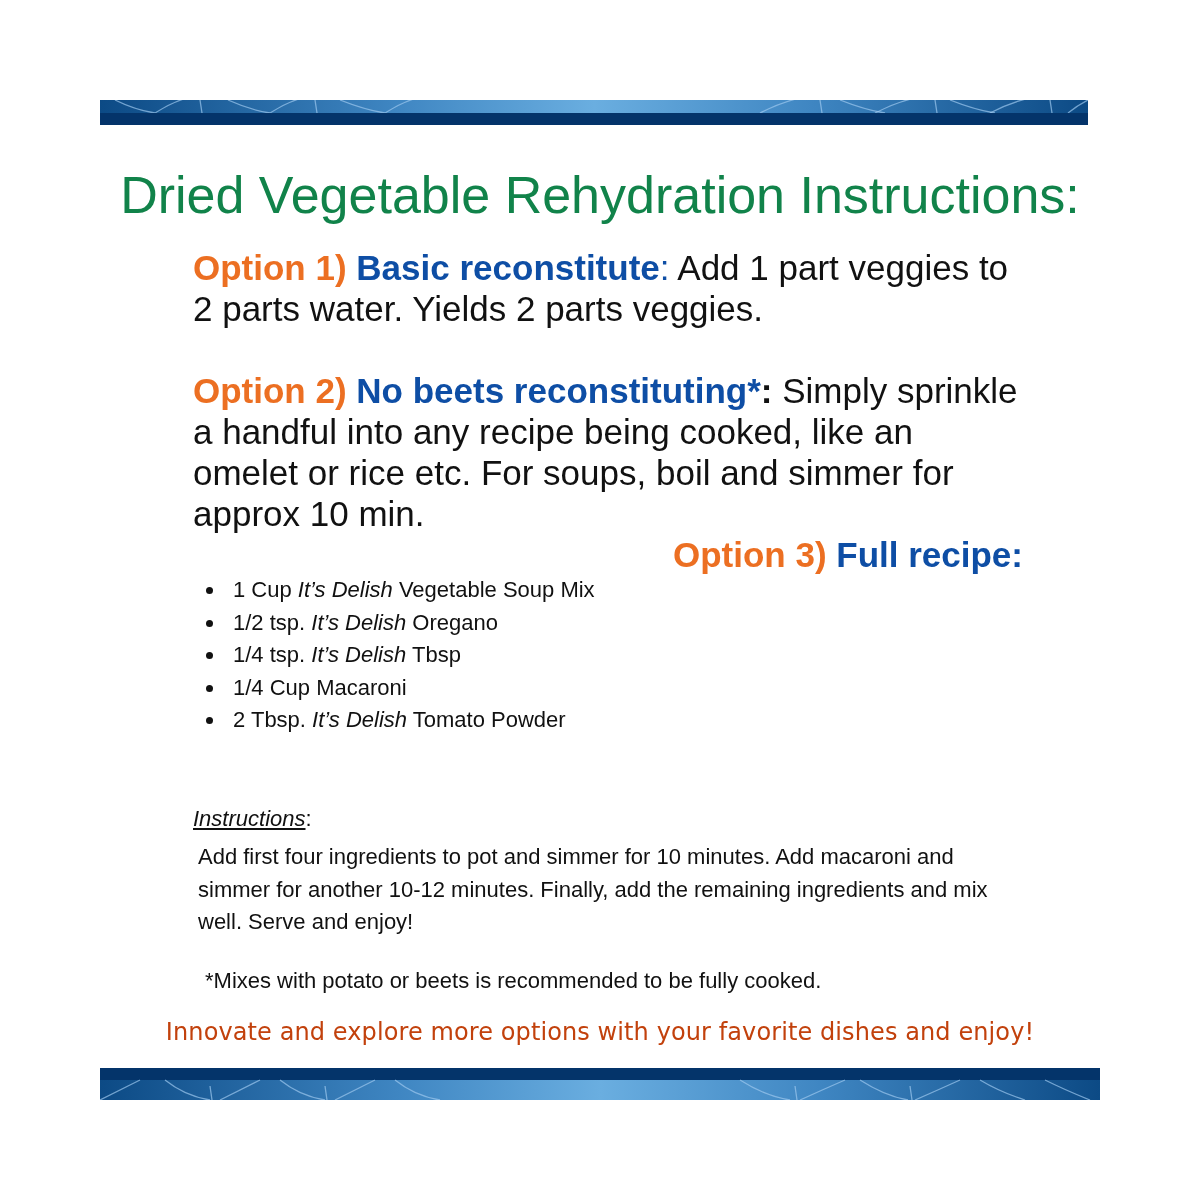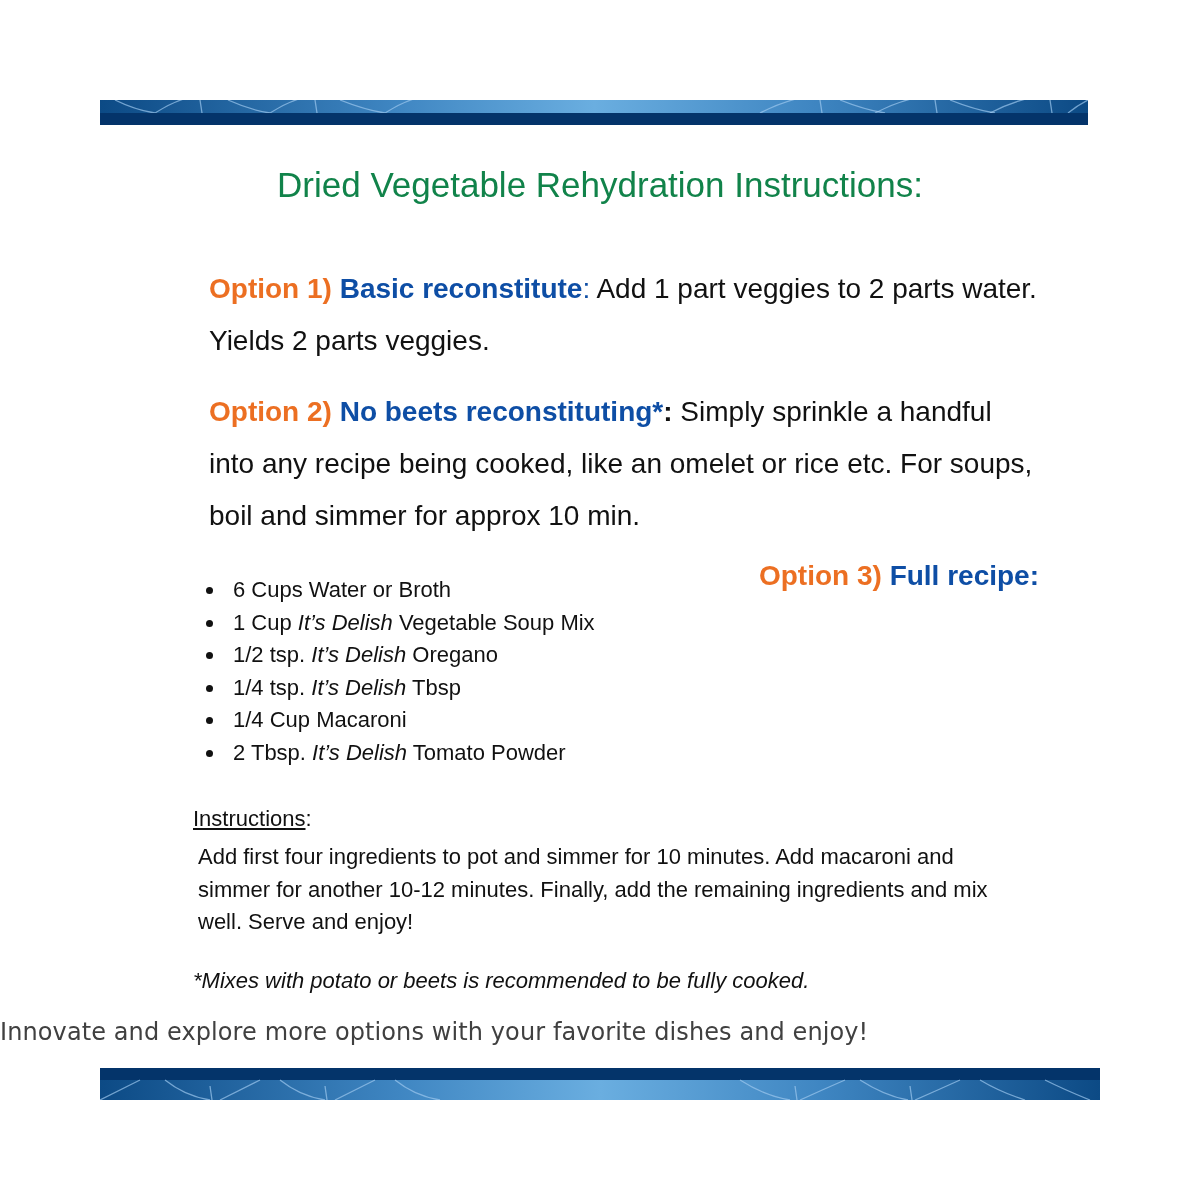--- a/index.html
+++ b/index.html
@@ -13,44 +13,44 @@
     .band .navy { position: absolute; left: 0; right: 0; background: #04346a; }
     .band-top .grad { top: 0; height: 13px;
       background: linear-gradient(90deg, #0c4a85 0%, #3f86c2 30%, #6aaee0 50%, #3f86c2 72%, #0c4a85 100%); }
     .band-top .navy { top: 13px; height: 12px; }
     .band-bottom .navy { top: 0; height: 12px; }
     .band-bottom .grad { top: 12px; height: 20px;
       background: linear-gradient(90deg, #0c4a85 0%, #3f86c2 30%, #6aaee0 50%, #3f86c2 72%, #0c4a85 100%); }
     .band svg { position: absolute; left: 0; top: 0; }
 
     .title { position: absolute; left: 0; width: 1200px; top: 165px; text-align: center;
-             font-size: 35px; color: #11834a; font-weight: normal; margin: 0; }
+             font-size: 52px; color: #11834a; font-weight: normal; margin: 0; }
 
     .content { position: absolute; left: 193px; top: 247px; width: 830px; }
-    .opt { font-size: 28px; line-height: 52px; margin: 16px; }
+    .opt { font-size: 35px; line-height: 41px; margin: 0; }
     .opt .num { color: #ec6f22; font-weight: bold; }
     .opt .name { color: #0e4ea5; font-weight: bold; }
     .opt .colon-blue { color: #0e4ea5; }
     .opt .colon-black { color: #111; font-weight: bold; }
     .opt1 { position: absolute; top: 0; left: 0; width: 830px; }
     .opt2 { position: absolute; top: 123px; left: 0; width: 830px; }
     .opt3 { position: absolute; top: 287px; left: 0; width: 830px; text-align: right; }
 
     .ingredients { position: absolute; top: 327px; left: 0; margin: 0; padding: 0; list-style: none; }
     .ingredients li { font-size: 22px; line-height: 32.6px; position: relative; padding-left: 40px; white-space: nowrap; }
     .ingredients li .bullet { position: absolute; left: 13px; top: 13px; width: 7px; height: 7px; border-radius: 50%; background: #111; }
     .ingredients li em { font-style: italic; }
 
     .instr-label { position: absolute; top: 557px; left: 0; font-size: 22px; line-height: 30px; }
-    .instr-label u { }
+    .instr-label u { font-style: italic; }
     .instr-body { position: absolute; top: 589px; left: 0; width: 830px; font-size: 22px; line-height: 32.6px; margin: 5px; }
-    .footnote { position: absolute; top: 719px; left: 0; font-size: 22px; line-height: 30px; margin: 0; font-style: italic; }
+    .footnote { position: absolute; top: 719px; left: 12px; font-size: 22px; line-height: 30px; margin: 0; }
 
-    .tagline { position: absolute; left: 0; width: 1200px; top: 1018px; text-align: left;
-               font-family: "DejaVu Sans", sans-serif; font-size: 24px; color: #404040; letter-spacing: 0.1px; }
+    .tagline { position: absolute; left: 0; width: 1200px; top: 1018px; text-align: center;
+               font-family: "DejaVu Sans", sans-serif; font-size: 24px; color: #c2410c; letter-spacing: 0.1px; }
   </style>
 </head>
 <body>
 
 <div class="band band-top">
   <div class="grad"></div>
   <div class="navy"></div>
   <svg width="988" height="13">
     <g fill="none" stroke="#9cc8ee" stroke-opacity="0.7" stroke-width="1.3">
       <path d="M15 0 Q35 10 55 13"></path>
@@ -77,21 +77,20 @@
 <h1 class="title">Dried Vegetable Rehydration Instructions:</h1>
 
 <div class="content">
   <p class="opt opt1"><span class="num">Option 1)</span> <span class="name">Basic reconstitute</span><span class="colon-blue">:</span><span> Add 1 part veggies to 2 parts water. Yields 2 parts veggies.</span></p>
 
   <p class="opt opt2"><span class="num">Option 2)</span> <span class="name">No beets reconstituting*</span><span class="colon-black">:</span><span> Simply sprinkle a handful into any recipe being cooked, like an omelet or rice etc. For soups, boil and simmer for approx 10 min.</span></p>
 
   <p class="opt opt3"><span class="num">Option 3)</span> <span class="name">Full recipe:</span></p>
 
   <ul class="ingredients">
-    <li><span class="bullet"></span><span>6 Cups Water or Broth</span><em></em><span></span></li>
     <li><span class="bullet"></span><span>1 Cup </span><em>It’s Delish</em><span> Vegetable Soup Mix</span></li>
     <li><span class="bullet"></span><span>1/2 tsp. </span><em>It’s Delish</em><span> Oregano</span></li>
     <li><span class="bullet"></span><span>1/4 tsp. </span><em>It’s Delish</em><span> Tbsp</span></li>
     <li><span class="bullet"></span><span>1/4 Cup Macaroni</span><em></em><span></span></li>
     <li><span class="bullet"></span><span>2 Tbsp. </span><em>It’s Delish</em><span> Tomato Powder</span></li>
   </ul>
 
   <div class="instr-label"><u>Instructions</u><span>:</span></div>
   <p class="instr-body">Add first four ingredients to pot and simmer for 10 minutes. Add macaroni and simmer for another 10-12 minutes. Finally, add the remaining ingredients and mix well. Serve and enjoy!</p>
 

